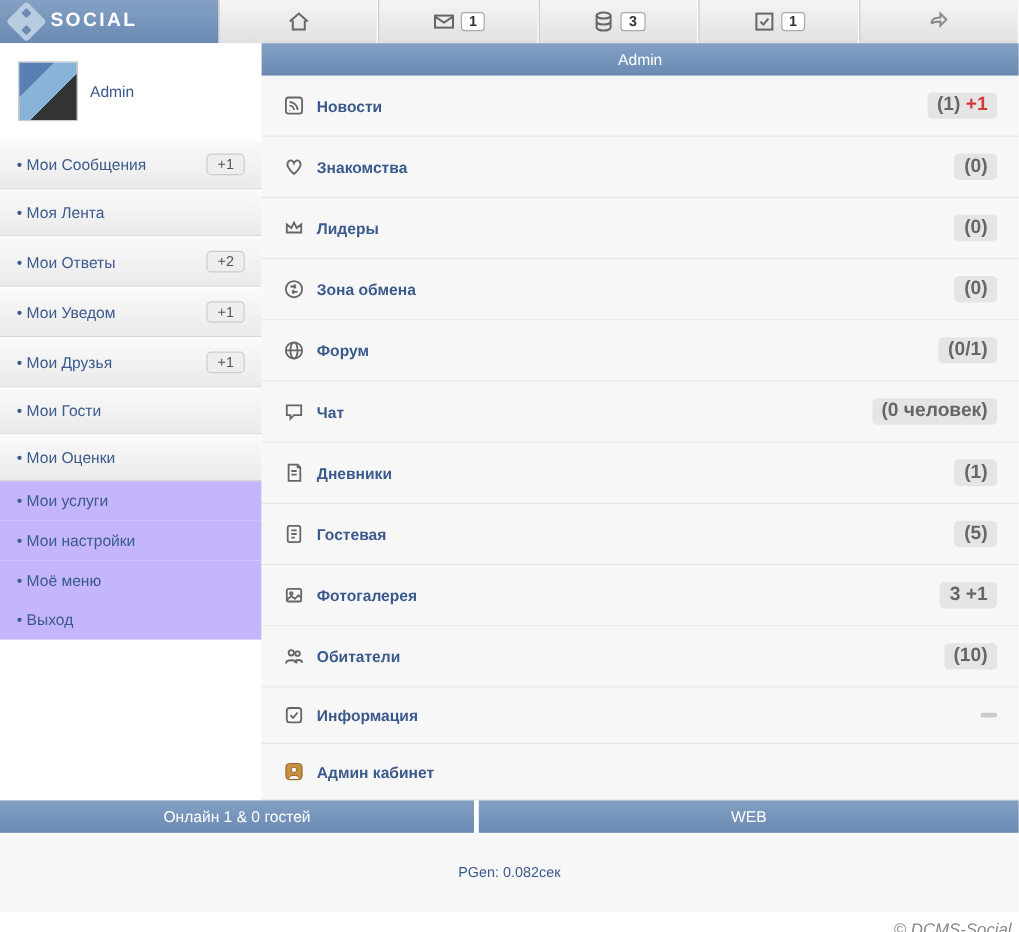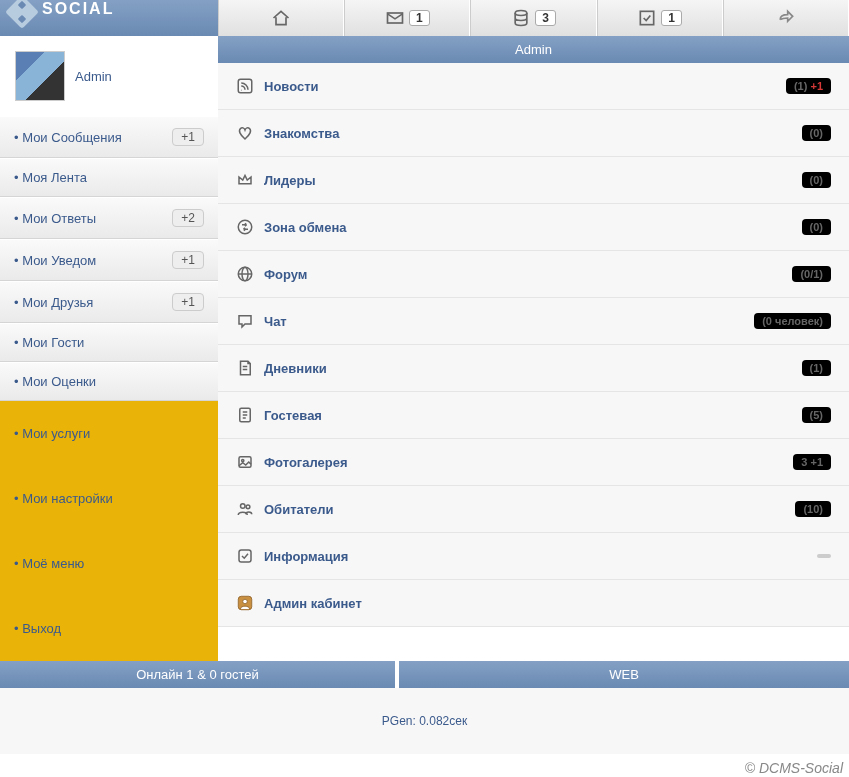--- a/index.html
+++ b/index.html
@@ -1,51 +1,51 @@
 <!DOCTYPE html>
 <html><head>
 <meta charset="utf-8">
 <style>
 * { box-sizing: border-box; margin: 0; padding: 0; }
 body { font-family: Tahoma, Arial, sans-serif; font-size: 13px; background: #fff; }
 .container { width: 849px; }
 
 .topbar { display: flex; height: 36px; background: #e8e8e8; }
-.logo-cell { width: 218px; background: linear-gradient(#84a0c4, #6a8ab3); display: flex; padding-left: 10px; gap: 8px; }
+.logo-cell { width: 182px; background: linear-gradient(#84a0c4, #6a8ab3); display: flex; align-items: center; padding-left: 10px; gap: 8px; }
 .logo-icon { width: 24px; height: 24px; background: #b8cce0; transform: rotate(45deg); border-radius: 3px; position: relative; }
 .logo-icon::before, .logo-icon::after { content: ''; position: absolute; background: #6a8ab3; width: 6px; height: 6px; border-radius: 1px; }
 .logo-icon::before { top: 4px; left: 4px; }
 .logo-icon::after { bottom: 4px; right: 4px; }
 .logo-text { color: #fff; font-weight: bold; letter-spacing: 2px; font-size: 16px; }
 .nav-icons { flex: 1; display: flex; }
 .nav-icon-cell { flex: 1; display: flex; align-items: center; justify-content: center; background: linear-gradient(#f5f5f5, #e0e0e0); border-left: 1px solid #ccc; border-right: 1px solid #fff; gap: 4px; cursor: pointer; }
 .nav-badge { background: #fff; border: 1px solid #aaa; border-radius: 3px; padding: 0 6px; font-size: 12px; font-weight: bold; color: #333; }
 .icon-svg { width: 20px; height: 20px; }
 
 .main { display: flex; }
 .sidebar { width: 218px; }
 .content { flex: 1; }
 
 .user-box { padding: 15px; background: #fff; display: flex; align-items: center; gap: 10px; }
 .avatar { width: 50px; height: 50px; background: linear-gradient(135deg, #5a7fb5 30%, #89b4d8 30%, #89b4d8 60%, #333 60%); border: 1px solid #ccc; }
 .user-name { color: #3b5a8c; }
 
 .side-menu { }
 .side-item { display: flex; align-items: center; justify-content: space-between; padding: 11px 14px; background: linear-gradient(#fafafa, #eaeaea); border-top: 1px solid #fff; border-bottom: 1px solid #d5d5d5; color: #3b5a8c; cursor: pointer; }
-.side-item.plain { background: #eab308; border-top: none; border-bottom: none; padding: 25px 14px; }
+.side-item.plain { background: #c4b5fd; border-top: none; border-bottom: none; padding: 9px 14px; }
 .side-badge { background: #eee; border: 1px solid #ccc; border-radius: 4px; padding: 1px 8px; font-size: 12px; color: #555; }
 
 .tabs { display: flex; gap: 4px; }
 .tab { flex: 1; background: linear-gradient(#84a0c4, #6a8ab3); color: #fff; text-align: center; padding: 6px; cursor: pointer; font-size: 13px; }
 
 .feed { }
 .feed-item { display: flex; align-items: center; justify-content: space-between; padding: 14px 18px; border-bottom: 1px solid #e5e5e5; background: #f7f7f7; font-weight: bold; }
 .feed-left { display: flex; align-items: center; gap: 10px; }
 .feed-label { color: #3b5a8c; cursor: pointer; }
-.feed-count { background: #000000; border-radius: 4px; padding: 2px 8px; font-size: 11px; color: #666; }
+.feed-count { background: #e5e5e5; border-radius: 4px; padding: 2px 8px; font-size: 16px; color: #666; }
 .feed-count.with-new .new-part { color: #d63838; }
 .feed-icon { width: 18px; height: 18px; flex-shrink: 0; }
 
 .footer-tabs { display: flex; gap: 4px; margin-top: 0; }
 .footer-tab { flex: 1; background: linear-gradient(#84a0c4, #6a8ab3); color: #fff; text-align: center; padding: 6px; cursor: pointer; font-size: 13px; }
 .footer-tab.narrow { flex: 0 0 395px; }
 .pgen { text-align: center; padding: 26px; color: #3b5a8c; background: #f7f7f7; font-size: 12px; }
 .copyright { text-align: right; padding: 6px; color: #888; font-size: 14px; background: #fff; font-style: italic; }
 
 .dash-icon { width: 14px; height: 4px; background: #ccc; border-radius: 2px; }

